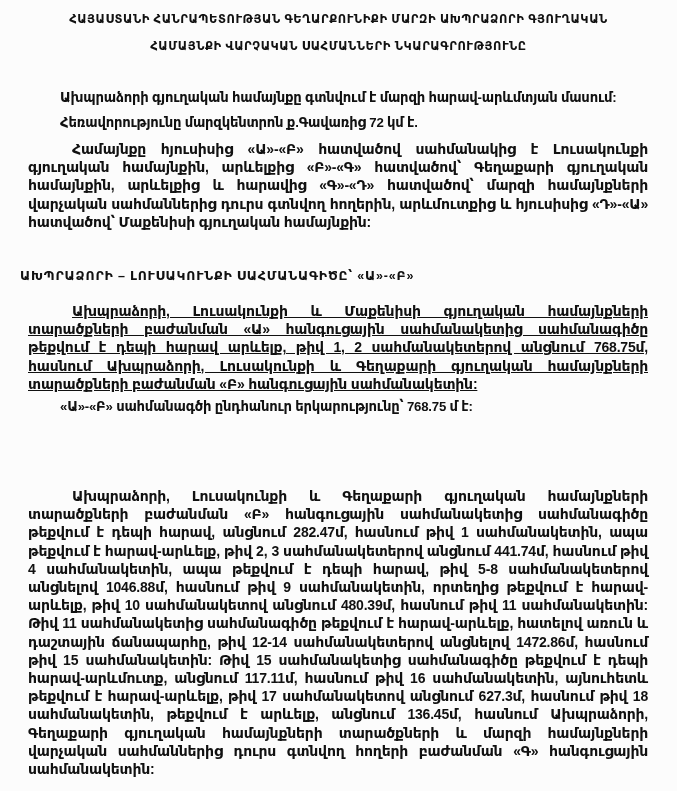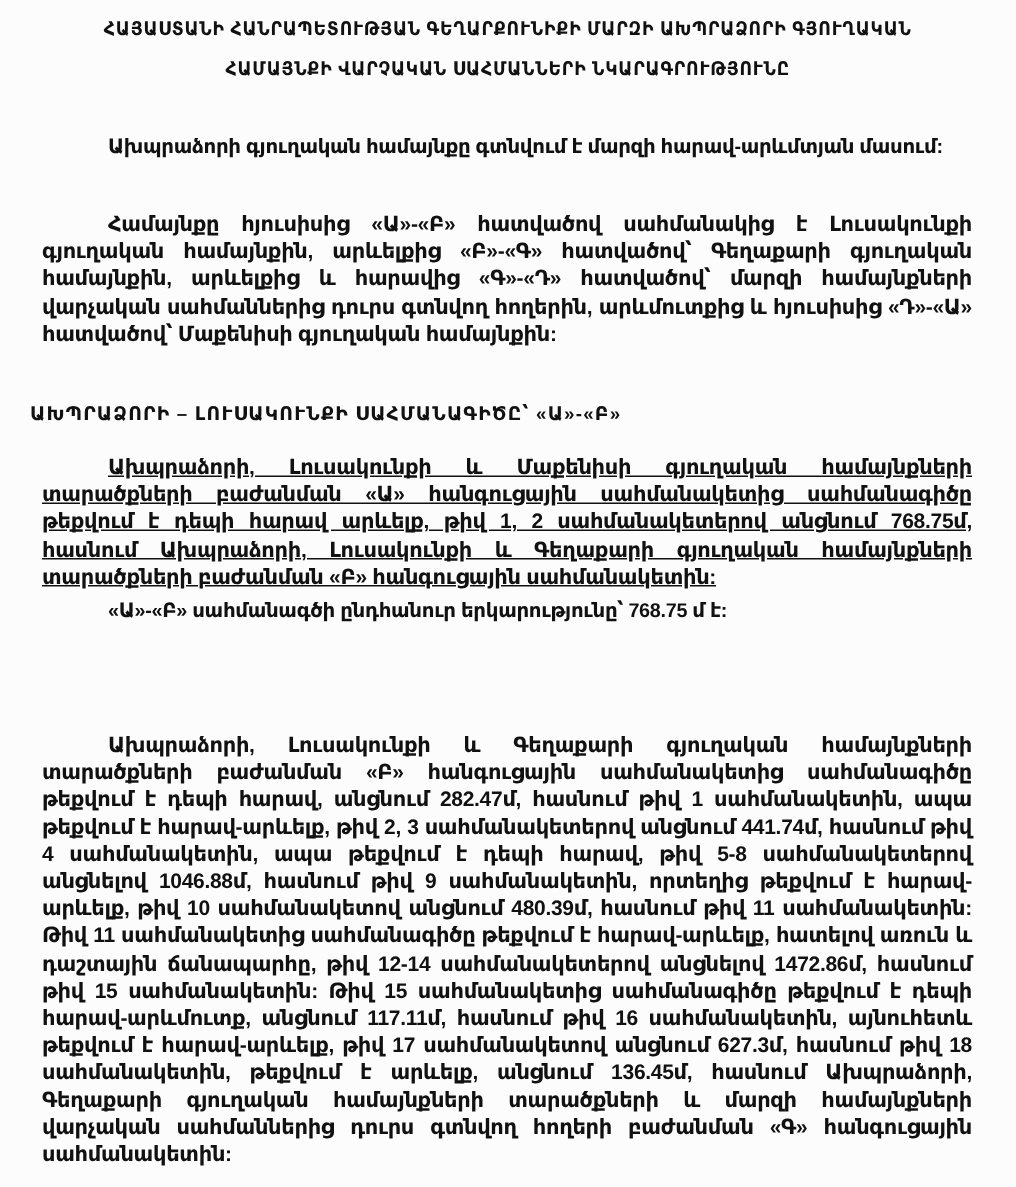--- a/index.html
+++ b/index.html
@@ -48,36 +48,37 @@
       width: 620px;
       font-size: 14px;
       line-height: 18.2px;
       text-align: justify;
       text-indent: 44px;
       font-weight: bold;
       letter-spacing: -0.2px;
     }
     .line {
       position: absolute;
-      left: 72px;
+      left: 60px;
       font-size: 13.2px;
       font-weight: bold;
       white-space: nowrap;
       letter-spacing: -0.2px;
     }
   </style>
 </head>
 <body>
 
 <div class="page">
 
   <div class="title" style="top:11px;">ՀԱՅԱՍՏԱՆԻ ՀԱՆՐԱՊԵՏՈՒԹՅԱՆ ԳԵՂԱՐՔՈՒՆԻՔԻ ՄԱՐԶԻ ԱԽՊՐԱՁՈՐԻ ԳՅՈՒՂԱԿԱՆ</div>
   <div class="title" style="top:38px;">ՀԱՄԱՅՆՔԻ ՎԱՐՉԱԿԱՆ ՍԱՀՄԱՆՆԵՐԻ ՆԿԱՐԱԳՐՈՒԹՅՈՒՆԸ</div>
 
   <div class="line" style="top:90px;">Ախպրաձորի գյուղական համայնքը գտնվում է մարզի հարավ-արևմտյան մասում:</div>
+  <div class="line" style="top:115px;">Հեռավորությունը մարզկենտրոն ք.Գավառից 72 կմ է.</div>
 
   <div class="para" style="top:140px;">Համայնքը հյուսիսից «Ա»-«Բ» հատվածով սահմանակից է Լուսակունքի գյուղական համայնքին, արևելքից «Բ»-«Գ» հատվածով՝ Գեղաքարի գյուղական համայնքին, արևելքից և հարավից «Գ»-«Դ» հատվածով՝ մարզի համայնքների վարչական սահմաններից դուրս գտնվող հողերին, արևմուտքից և հյուսիսից «Դ»-«Ա» հատվածով՝ Մաքենիսի գյուղական համայնքին:</div>
 
   <div class="section-heading" style="top:268px;">ԱԽՊՐԱՁՈՐԻ – ԼՈՒՍԱԿՈՒՆՔԻ ՍԱՀՄԱՆԱԳԻԾԸ՝ «Ա»-«Բ»</div>
 
   <div class="para" style="top:302px;text-decoration:underline;">Ախպրաձորի, Լուսակունքի և Մաքենիսի գյուղական համայնքների տարածքների բաժանման «Ա» հանգուցային սահմանակետից սահմանագիծը թեքվում է դեպի հարավ արևելք, թիվ 1, 2 սահմանակետերով անցնում 768.75մ, հասնում Ախպրաձորի, Լուսակունքի և Գեղաքարի գյուղական համայնքների տարածքների բաժանման «Բ» հանգուցային սահմանակետին:</div>
 
   <div class="line" style="top:399px;">«Ա»-«Բ» սահմանագծի ընդհանուր երկարությունը՝ 768.75 մ է:</div>
 
 

